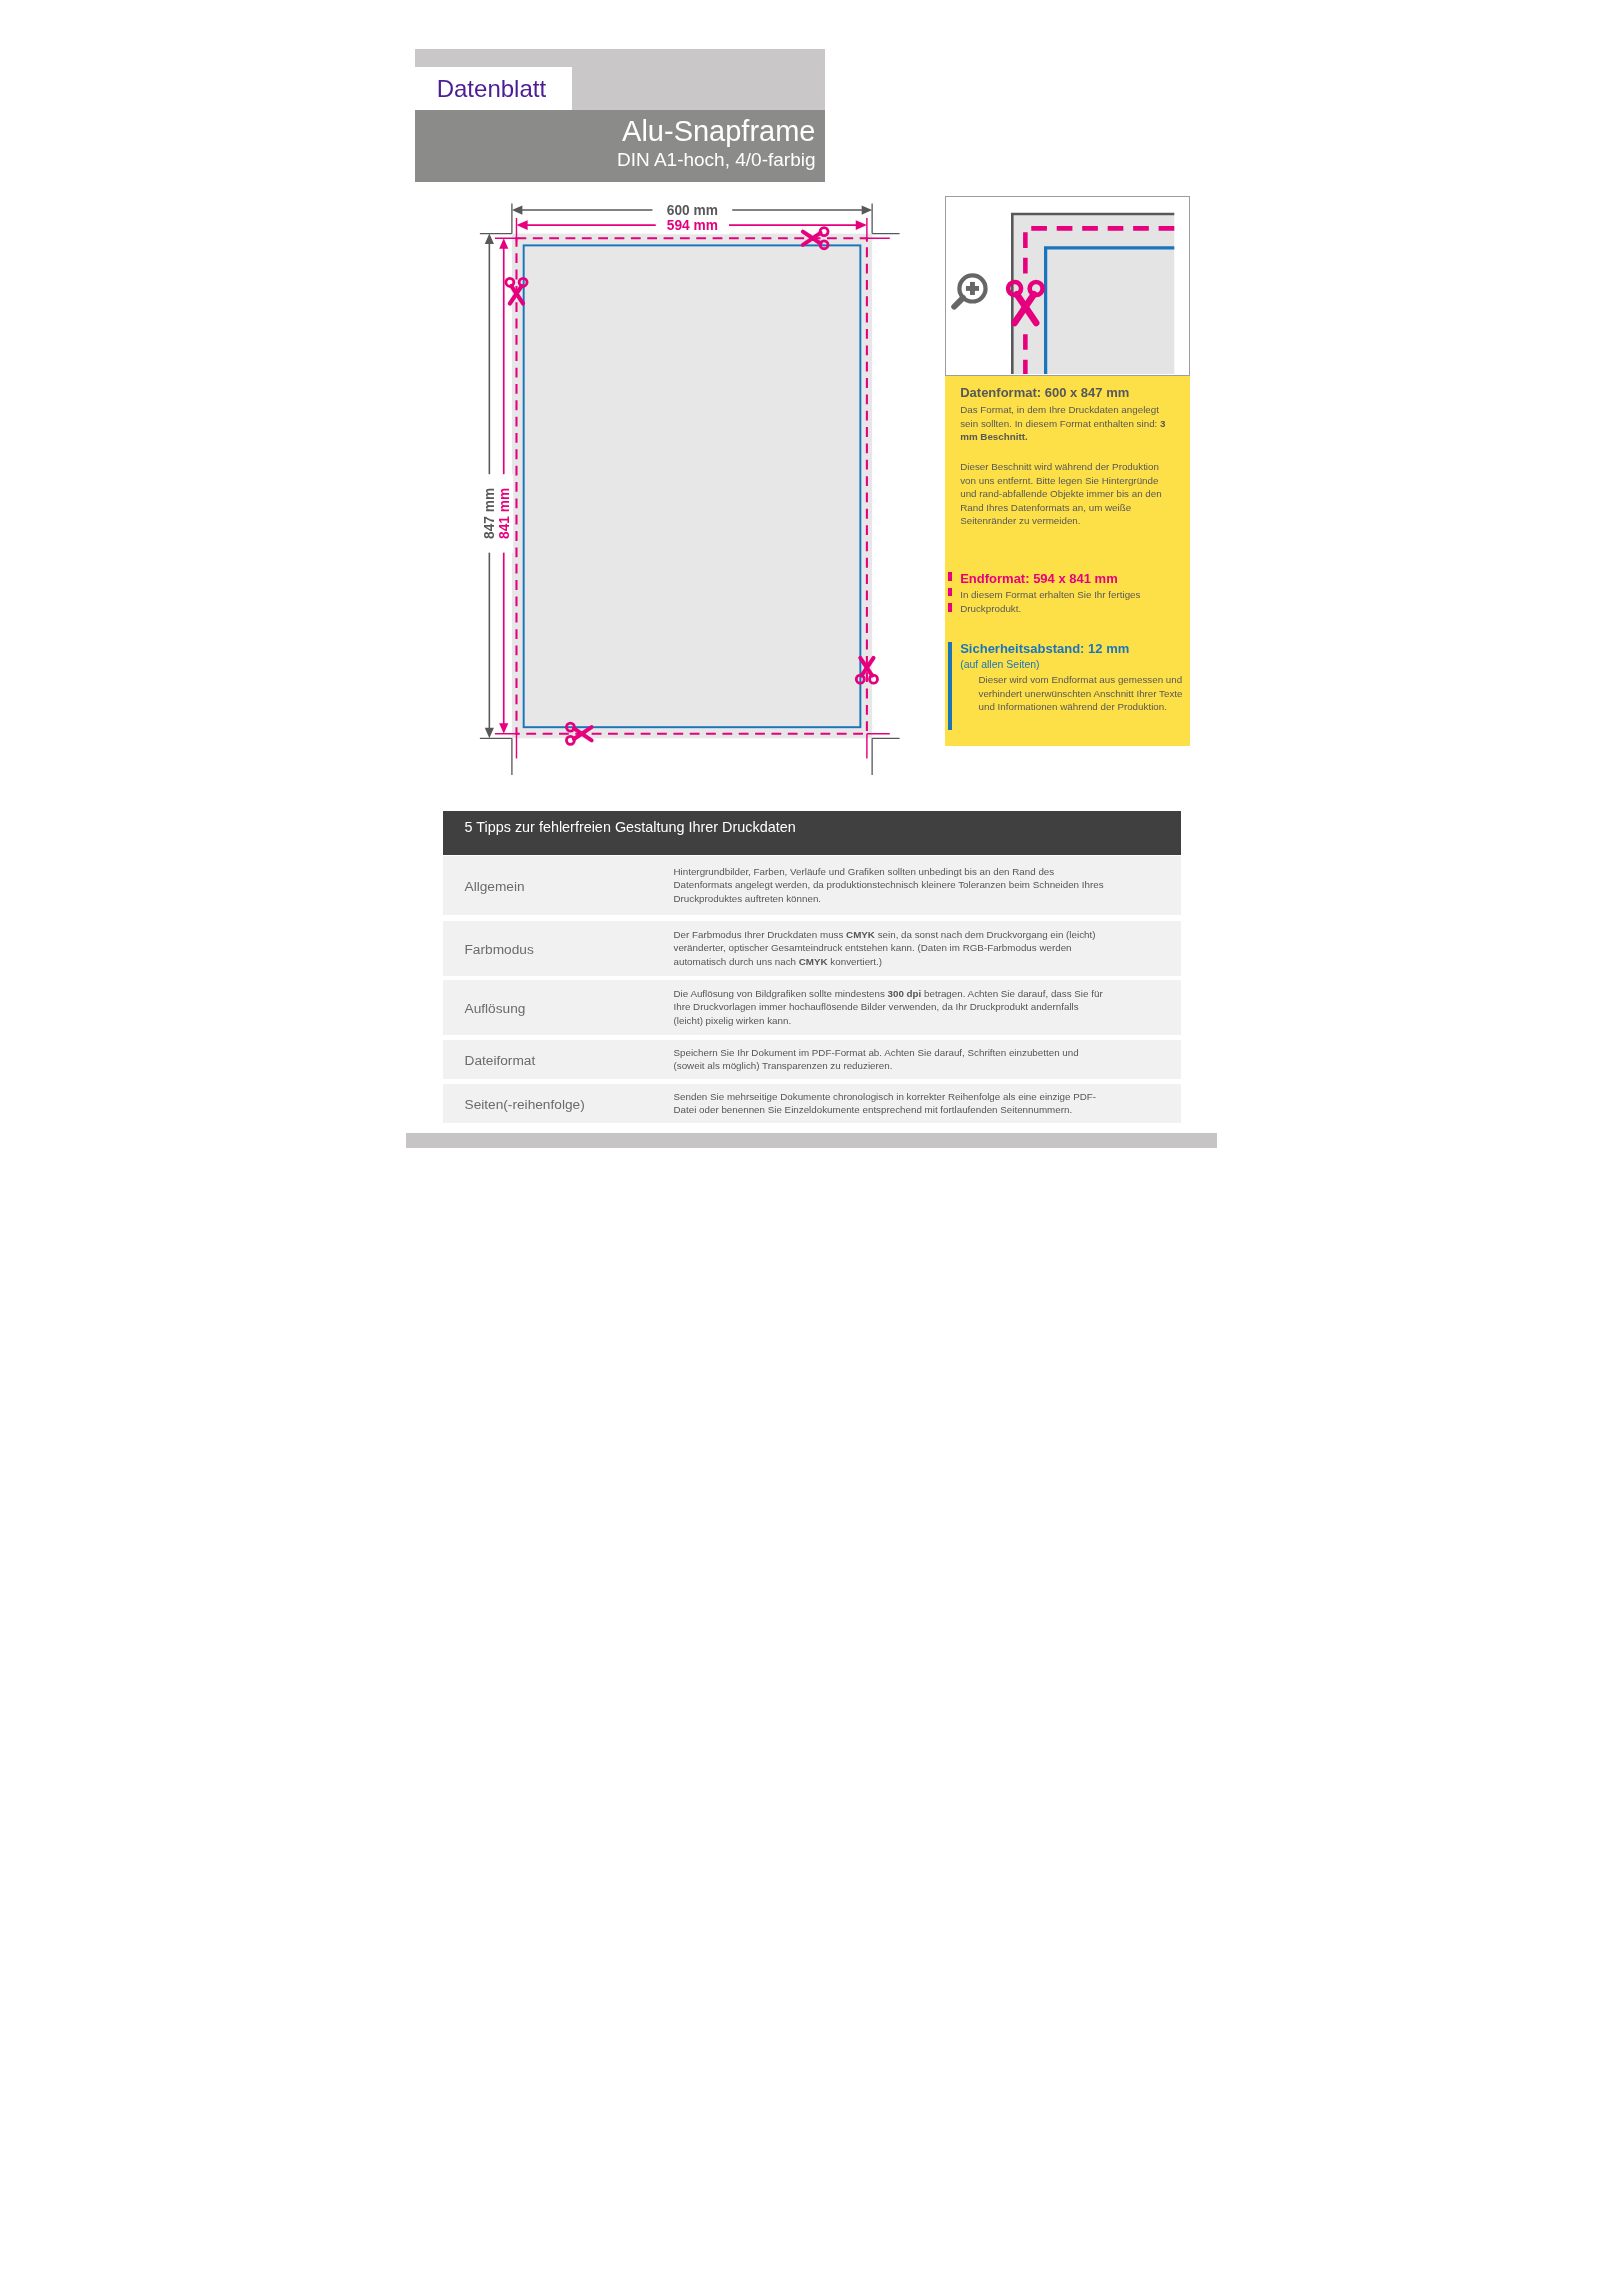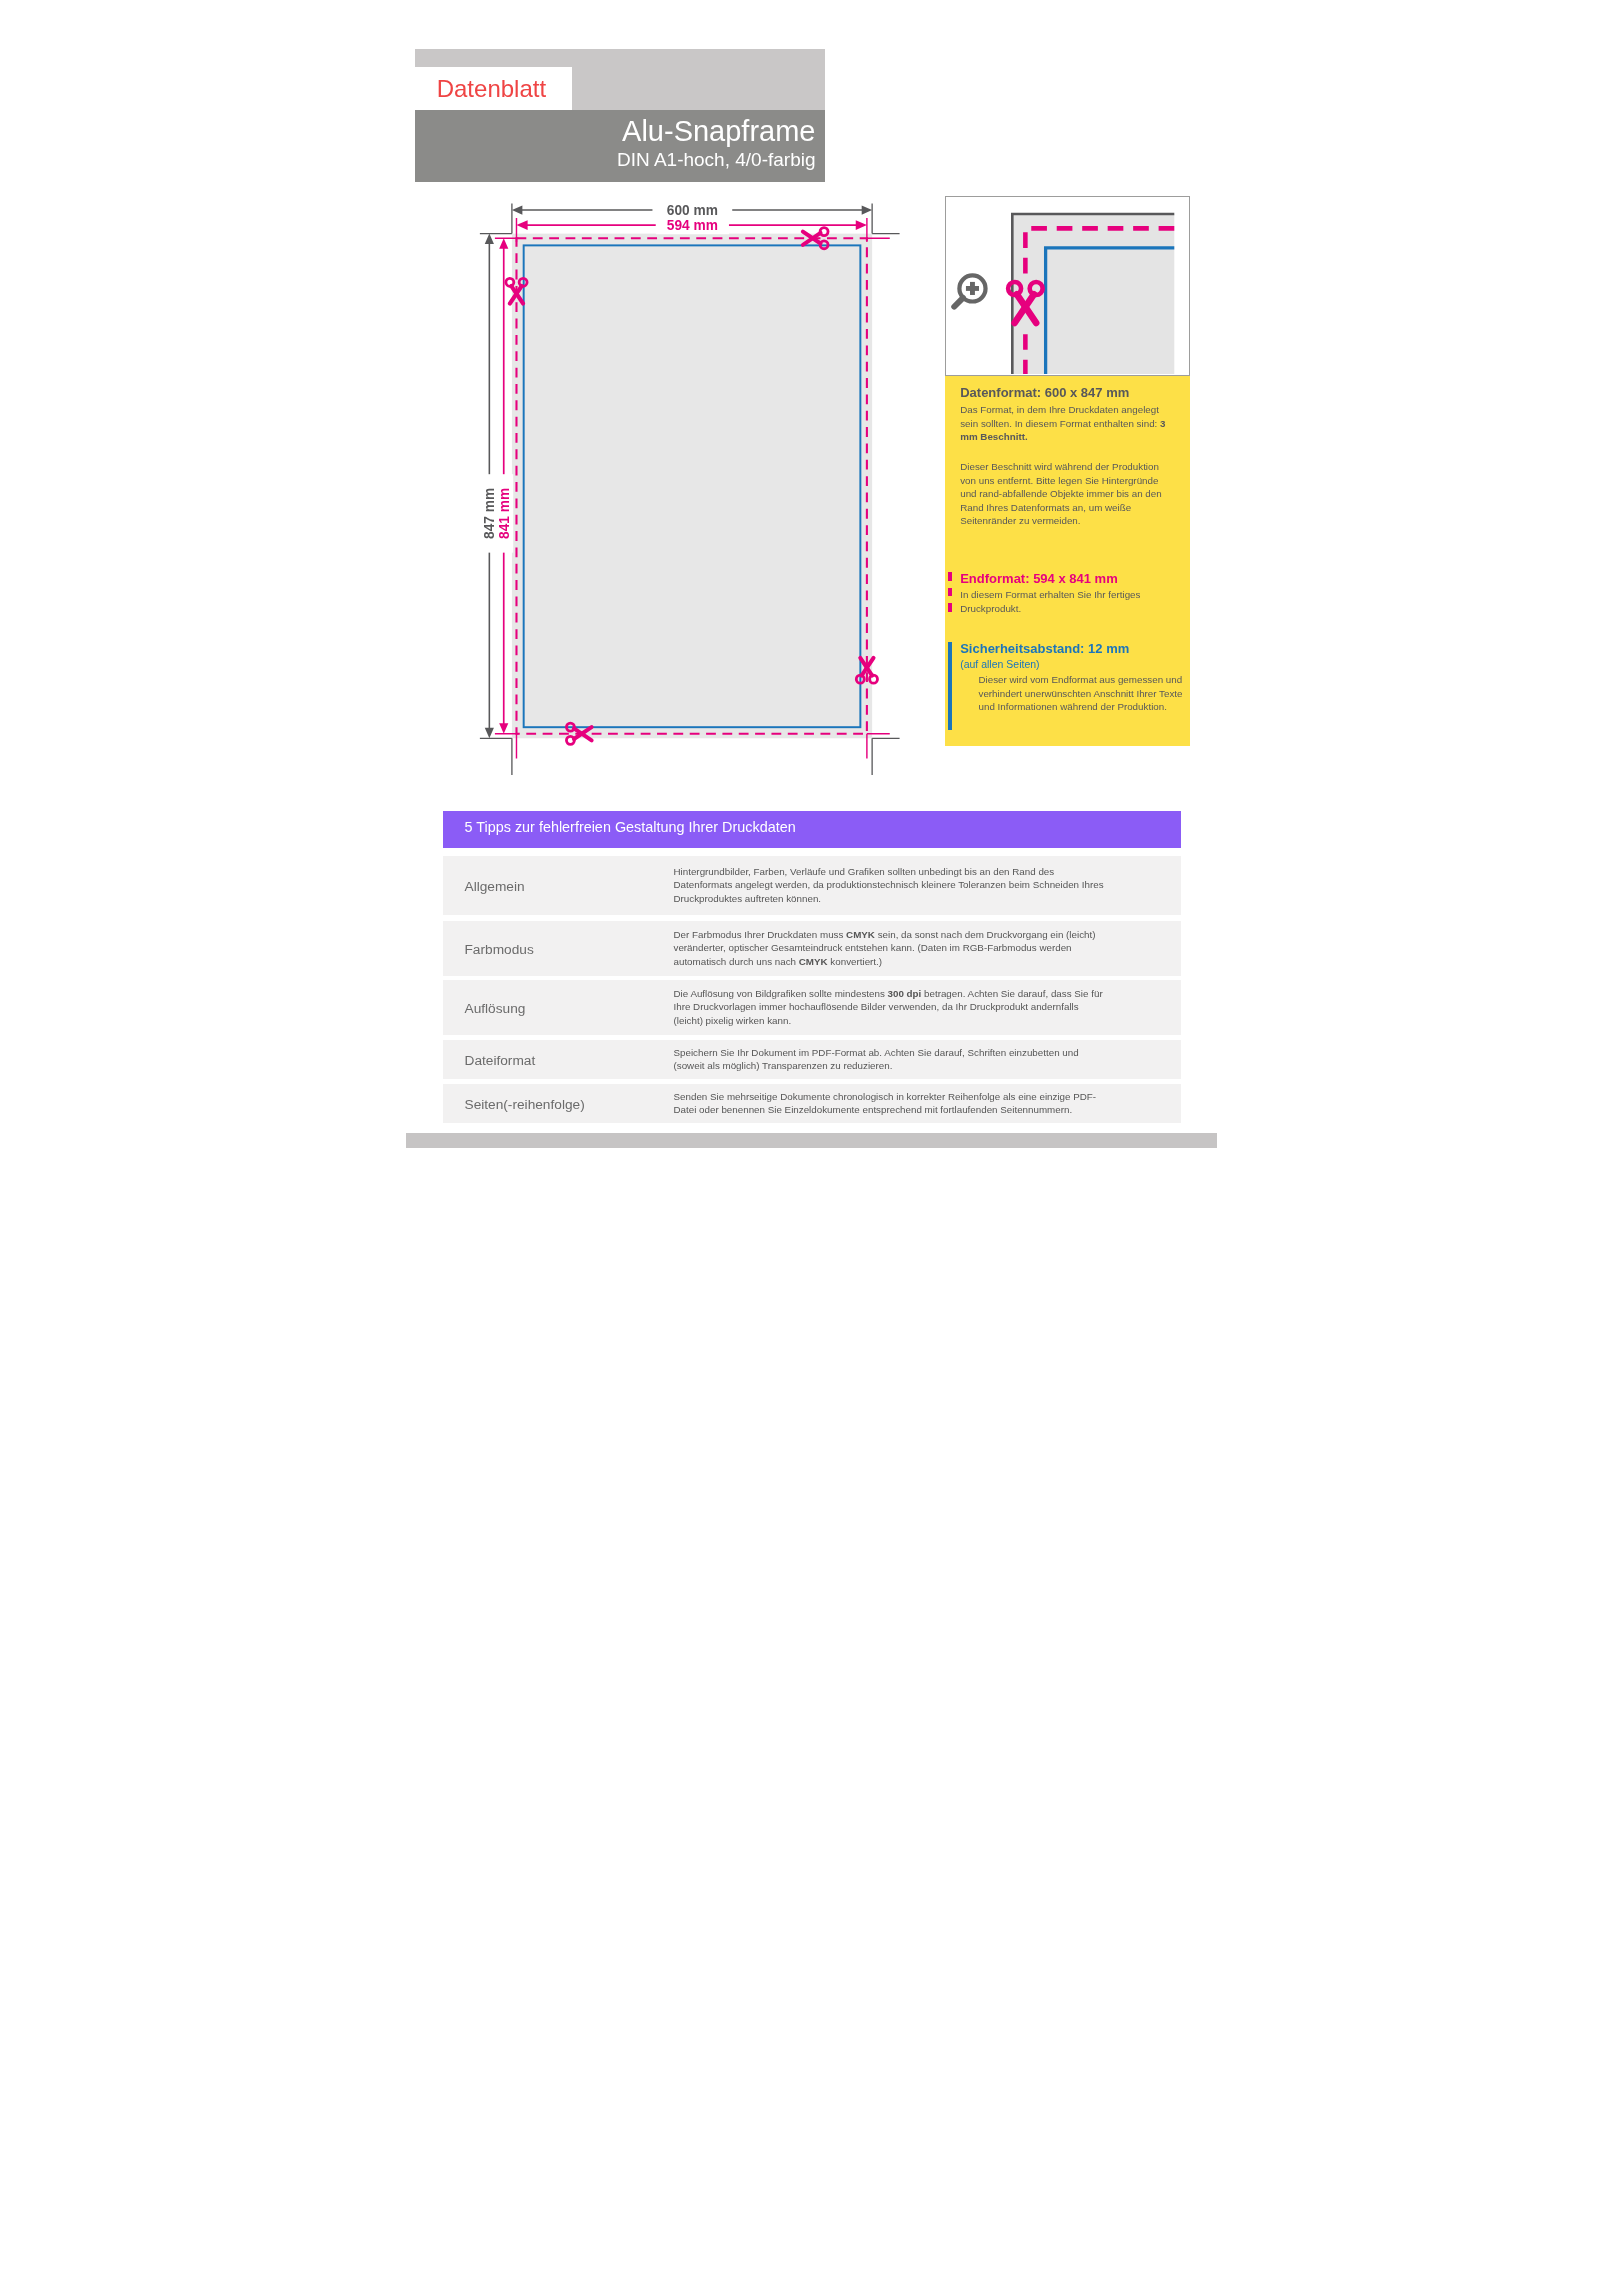--- a/index.html
+++ b/index.html
@@ -2,41 +2,41 @@
 <html style="font-size:10.5px"><head>
 <meta charset="utf-8">
 <style>
   html,body{margin:0;padding:0;background:#fff;}
   .page{position:relative;width:811px;height:1148px;margin:0 auto;background:#fff;overflow:hidden;
         font-family:"Liberation Sans",sans-serif;color:#58585a;}
   .abs{position:absolute;}
   
   .hdr-panel{left:9.2px;top:49px;width:410px;height:133px;background:#c9c7c7;}
   .hdr-label{left:9.2px;top:67px;width:157px;height:43px;background:#ffffff;
-             font-size:24px;color:#ef4444;line-height:43px;padding-left:22px;box-sizing:border-box;}
+             font-size:24px;color:#4c1d95;line-height:43px;padding-left:22px;box-sizing:border-box;}
   .hdr-band{left:9.2px;top:110px;width:410px;height:72px;background:#8b8b89;text-align:right;
             padding-right:9.2px;box-sizing:border-box;color:#fff;padding-left:6px;}
   .hdr-title{font-size:29px;line-height:1.12;margin-top:5.2px;font-weight:500;}
   .hdr-sub{font-size:19px;line-height:1.25;font-weight:400;}
   
   .diagram{left:0;top:183px;}
   .dim-label{font-size:21px;font-weight:bold;}
   
   .zoombox{left:539px;top:196px;width:245px;height:180px;background:#fff;border:1.3px solid #9d9d9c;box-sizing:border-box;}
   
   .info{left:539px;top:376px;width:245px;height:370px;background:#fde047;font-size:9.8px;line-height:1.38;}
   .info .h{font-size:13px;font-weight:bold;}
   .magenta{color:#e6007e;}
   .blue{color:#1b75bb;}
   .if-p{color:#58585a;}
   .end-dashbar{left:3.9px;top:196px;width:3.9px;height:40px;
                background:repeating-linear-gradient(to bottom,#e6007e 0 8.5px,transparent 8.5px 15.7px);}
   .sich-bar{left:3.9px;top:266px;width:3.9px;height:88px;background:#1b75bb;}
   
-  .tips-band{left:37px;top:811px;width:738px;height:37px;background:#8b5cf6;color:#fff;
+  .tips-band{left:37px;top:811px;width:738px;height:44px;background:#404040;color:#fff;
              font-size:14.4px;line-height:33px;padding-left:22px;box-sizing:border-box;}
   .row{background:#f2f1f1;left:37px;width:738px;}
   .row-label{position:absolute;left:22px;top:50%;transform:translateY(-50%);font-size:13.7px;color:#6b6b6b;}
   .row-body{position:absolute;left:231px;width:435px;top:50%;transform:translateY(-50%);
             font-size:9.8px;line-height:1.42;color:#565656;}
   .footer-band{left:0;top:1133px;width:811px;height:15px;background:#c6c4c4;}
 </style>
 </head>
 <body>
 

